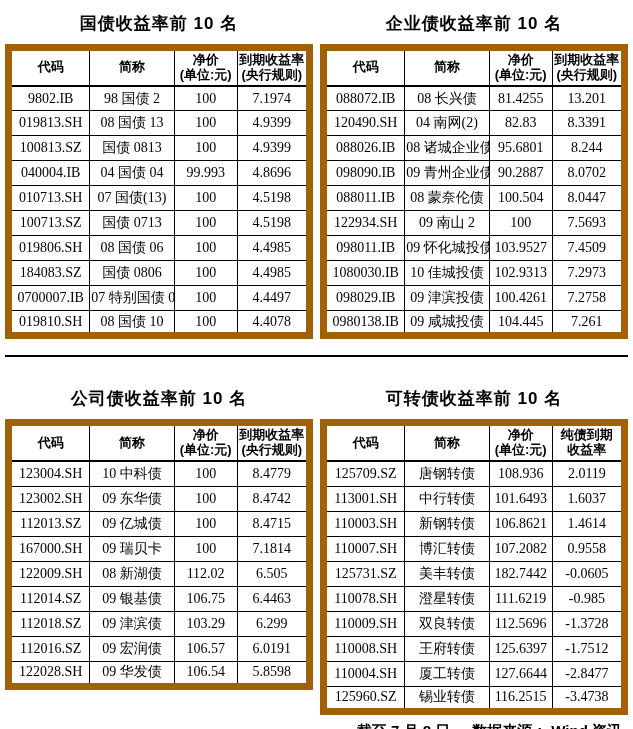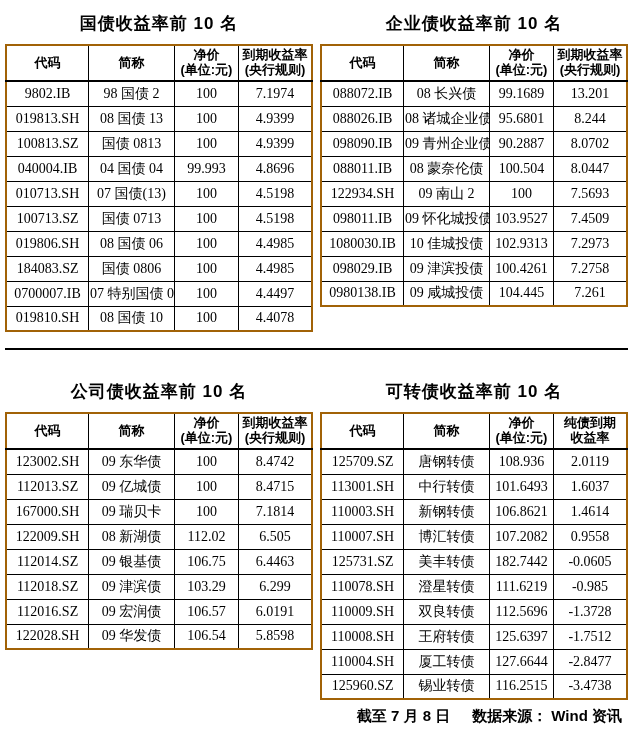--- a/index.html
+++ b/index.html
@@ -25,21 +25,21 @@
     font-weight: bold;
     font-size: 17px;
     text-align: center;
     letter-spacing: 1px;
     padding: 6px 0 9px 0;
     color: #000;
   }
   table.bond-table {
     width: 100%;
     border-collapse: collapse;
-    border: 2px solid #a16207;
+    border: 7px solid #a16207;
     table-layout: fixed;
   }
   table.bond-table th {
     font-family: "Liberation Sans", "DejaVu Sans", sans-serif;
     font-weight: bold;
     font-size: 13px;
     line-height: 1.15;
     text-align: center;
     vertical-align: middle;
     border: 1px solid #000;
@@ -203,22 +203,28 @@
               <th>
                 <div>到期收益率</div>
                 <div>(央行规则)</div>
               </th>
             </tr>
           </thead>
         <tbody>
             <tr>
               <td>088072.IB</td>
               <td>08 长兴债</td>
-              <td>99.1689</td>
+              <td>81.4255</td>
               <td>13.201</td>
+            </tr>
+            <tr>
+              <td>120490.SH</td>
+              <td>04 南网(2)</td>
+              <td>82.83</td>
+              <td>8.3391</td>
             </tr>
             <tr>
               <td>088026.IB</td>
               <td>08 诸城企业债</td>
               <td>95.6801</td>
               <td>8.244</td>
             </tr>
             <tr>
               <td>098090.IB</td>
               <td>09 青州企业债</td>
@@ -293,20 +299,26 @@
                 <div>(单位:元)</div>
               </th>
               <th>
                 <div>到期收益率</div>
                 <div>(央行规则)</div>
               </th>
             </tr>
           </thead>
         <tbody>
             <tr>
+              <td>123004.SH</td>
+              <td>10 中科债</td>
+              <td>100</td>
+              <td>8.4779</td>
+            </tr>
+            <tr>
               <td>123002.SH</td>
               <td>09 东华债</td>
               <td>100</td>
               <td>8.4742</td>
             </tr>
             <tr>
               <td>112013.SZ</td>
               <td>09 亿城债</td>
               <td>100</td>
               <td>8.4715</td>

